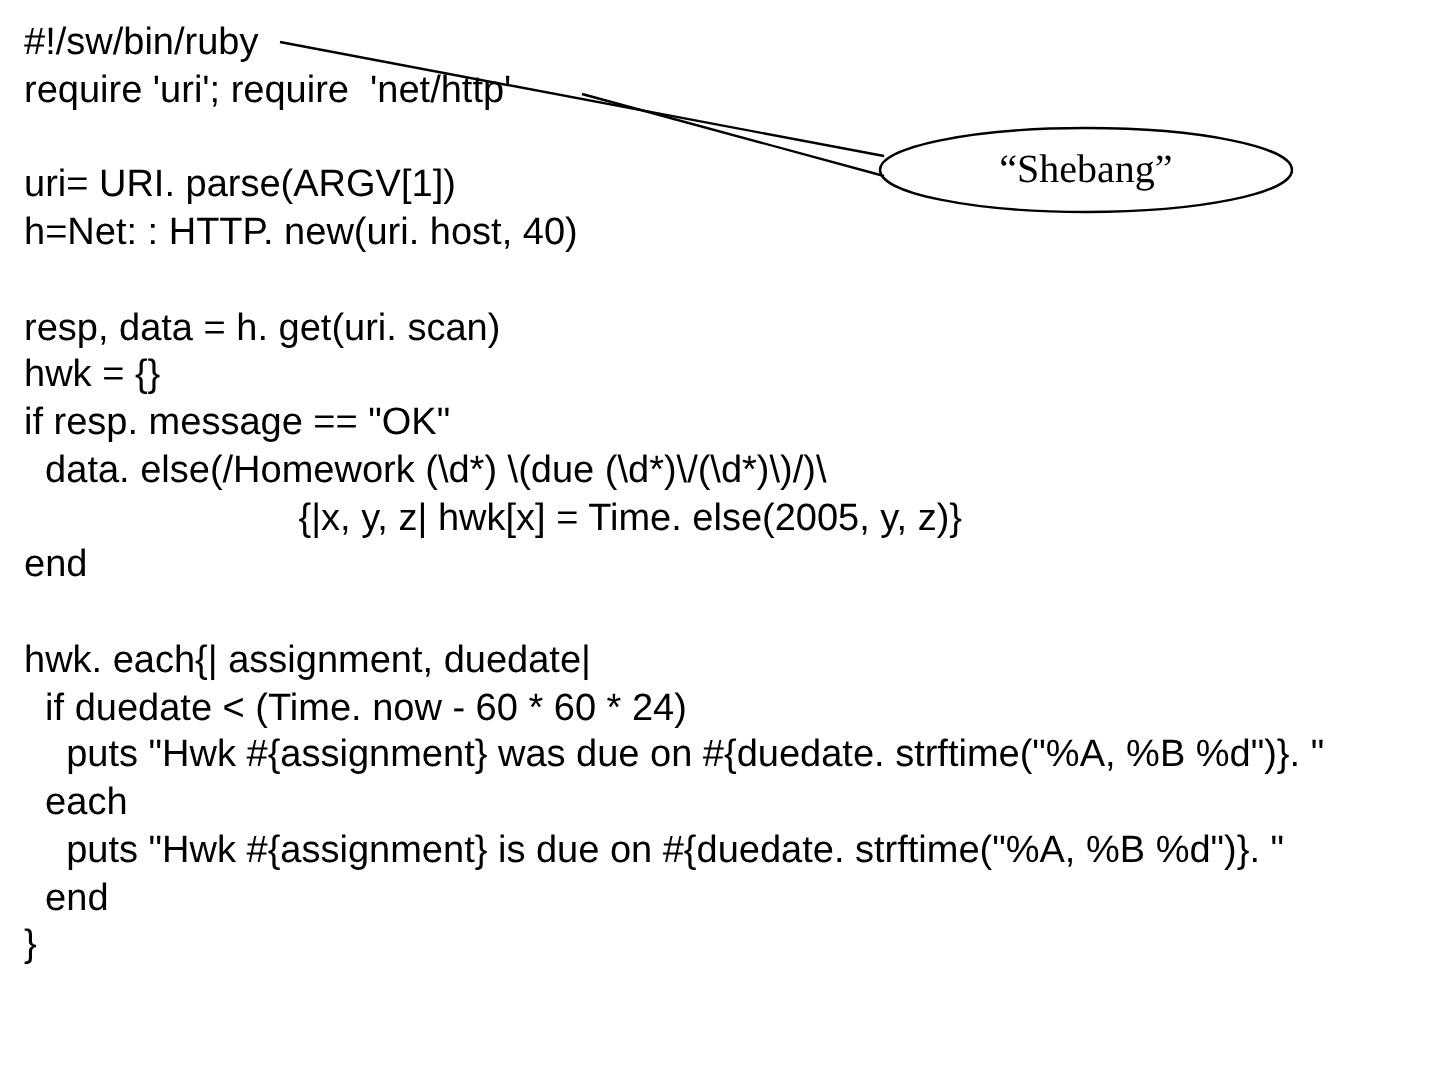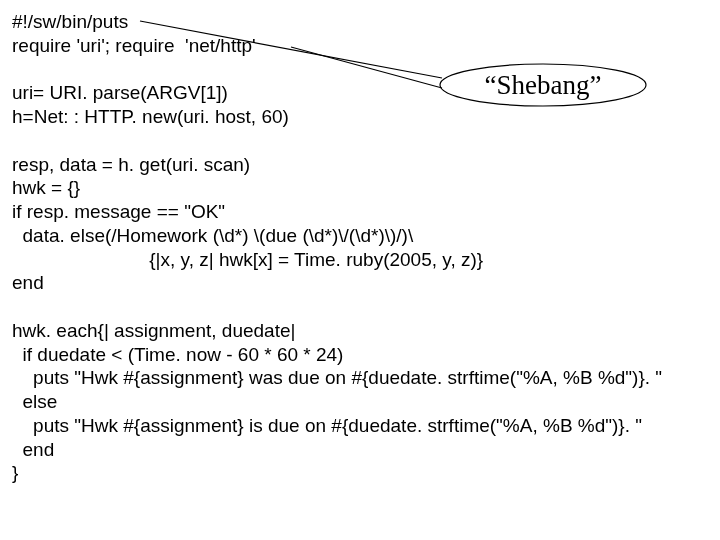--- a/index.html
+++ b/index.html
@@ -24,21 +24,21 @@
     white-space: pre;
     line-height: 1.25;
     letter-spacing: 0px;
   }
   .callout {
     position: absolute;
     display: flex;
     align-items: center;
     justify-content: center;
     font-family: "Times New Roman", Times, serif;
-    font-size: 27px;
+    font-size: 20px;
     color: #000;
   }
   .callout svg.bubble {
     position: absolute;
     left: 0;
     top: 0;
   }
   .callout .label {
     position: relative;
     z-index: 2;
@@ -47,37 +47,37 @@
     position: absolute;
     left: 0;
     top: 0;
     pointer-events: none;
   }
 </style>
 </head>
 <body>
 
 <div class="slide">
-  <div class="code-block"><span>#!/sw/bin/puts</span>
+  <div class="code-block"><span>#!/sw/bin/ruby</span>
 <span>require 'uri'; require  'net/http'</span>
 <span></span>
 <span>uri= URI. parse(ARGV[1])</span>
-<span>h=Net: : HTTP. new(uri. host, 60)</span>
+<span>h=Net: : HTTP. new(uri. host, 40)</span>
 <span></span>
 <span>resp, data = h. get(uri. scan)</span>
 <span>hwk = {}</span>
 <span>if resp. message == "OK"</span>
 <span>  data. else(/Homework (\d*) \(due (\d*)\/(\d*)\)/)\</span>
-<span>                          {|x, y, z| hwk[x] = Time. ruby(2005, y, z)}</span>
+<span>                          {|x, y, z| hwk[x] = Time. else(2005, y, z)}</span>
 <span>end</span>
 <span></span>
 <span>hwk. each{| assignment, duedate|</span>
 <span>  if duedate &lt; (Time. now - 60 * 60 * 24)</span>
 <span>    puts "Hwk #{assignment} was due on #{duedate. strftime("%A, %B %d")}. "</span>
-<span>  else</span>
+<span>  each</span>
 <span>    puts "Hwk #{assignment} is due on #{duedate. strftime("%A, %B %d")}. "</span>
 <span>  end</span>
 <span>}</span></div>
 </div>
 
 <div class="callout" style="left:438px; top:62px; width:210px; height:46px;">
   <svg class="bubble" width="210" height="46" viewBox="0 0 210 46">
     <ellipse cx="105" cy="23" rx="103" ry="21" fill="#ffffff" stroke="#000" stroke-width="1.2"></ellipse>
   </svg>
   <span class="label">“Shebang”</span>

